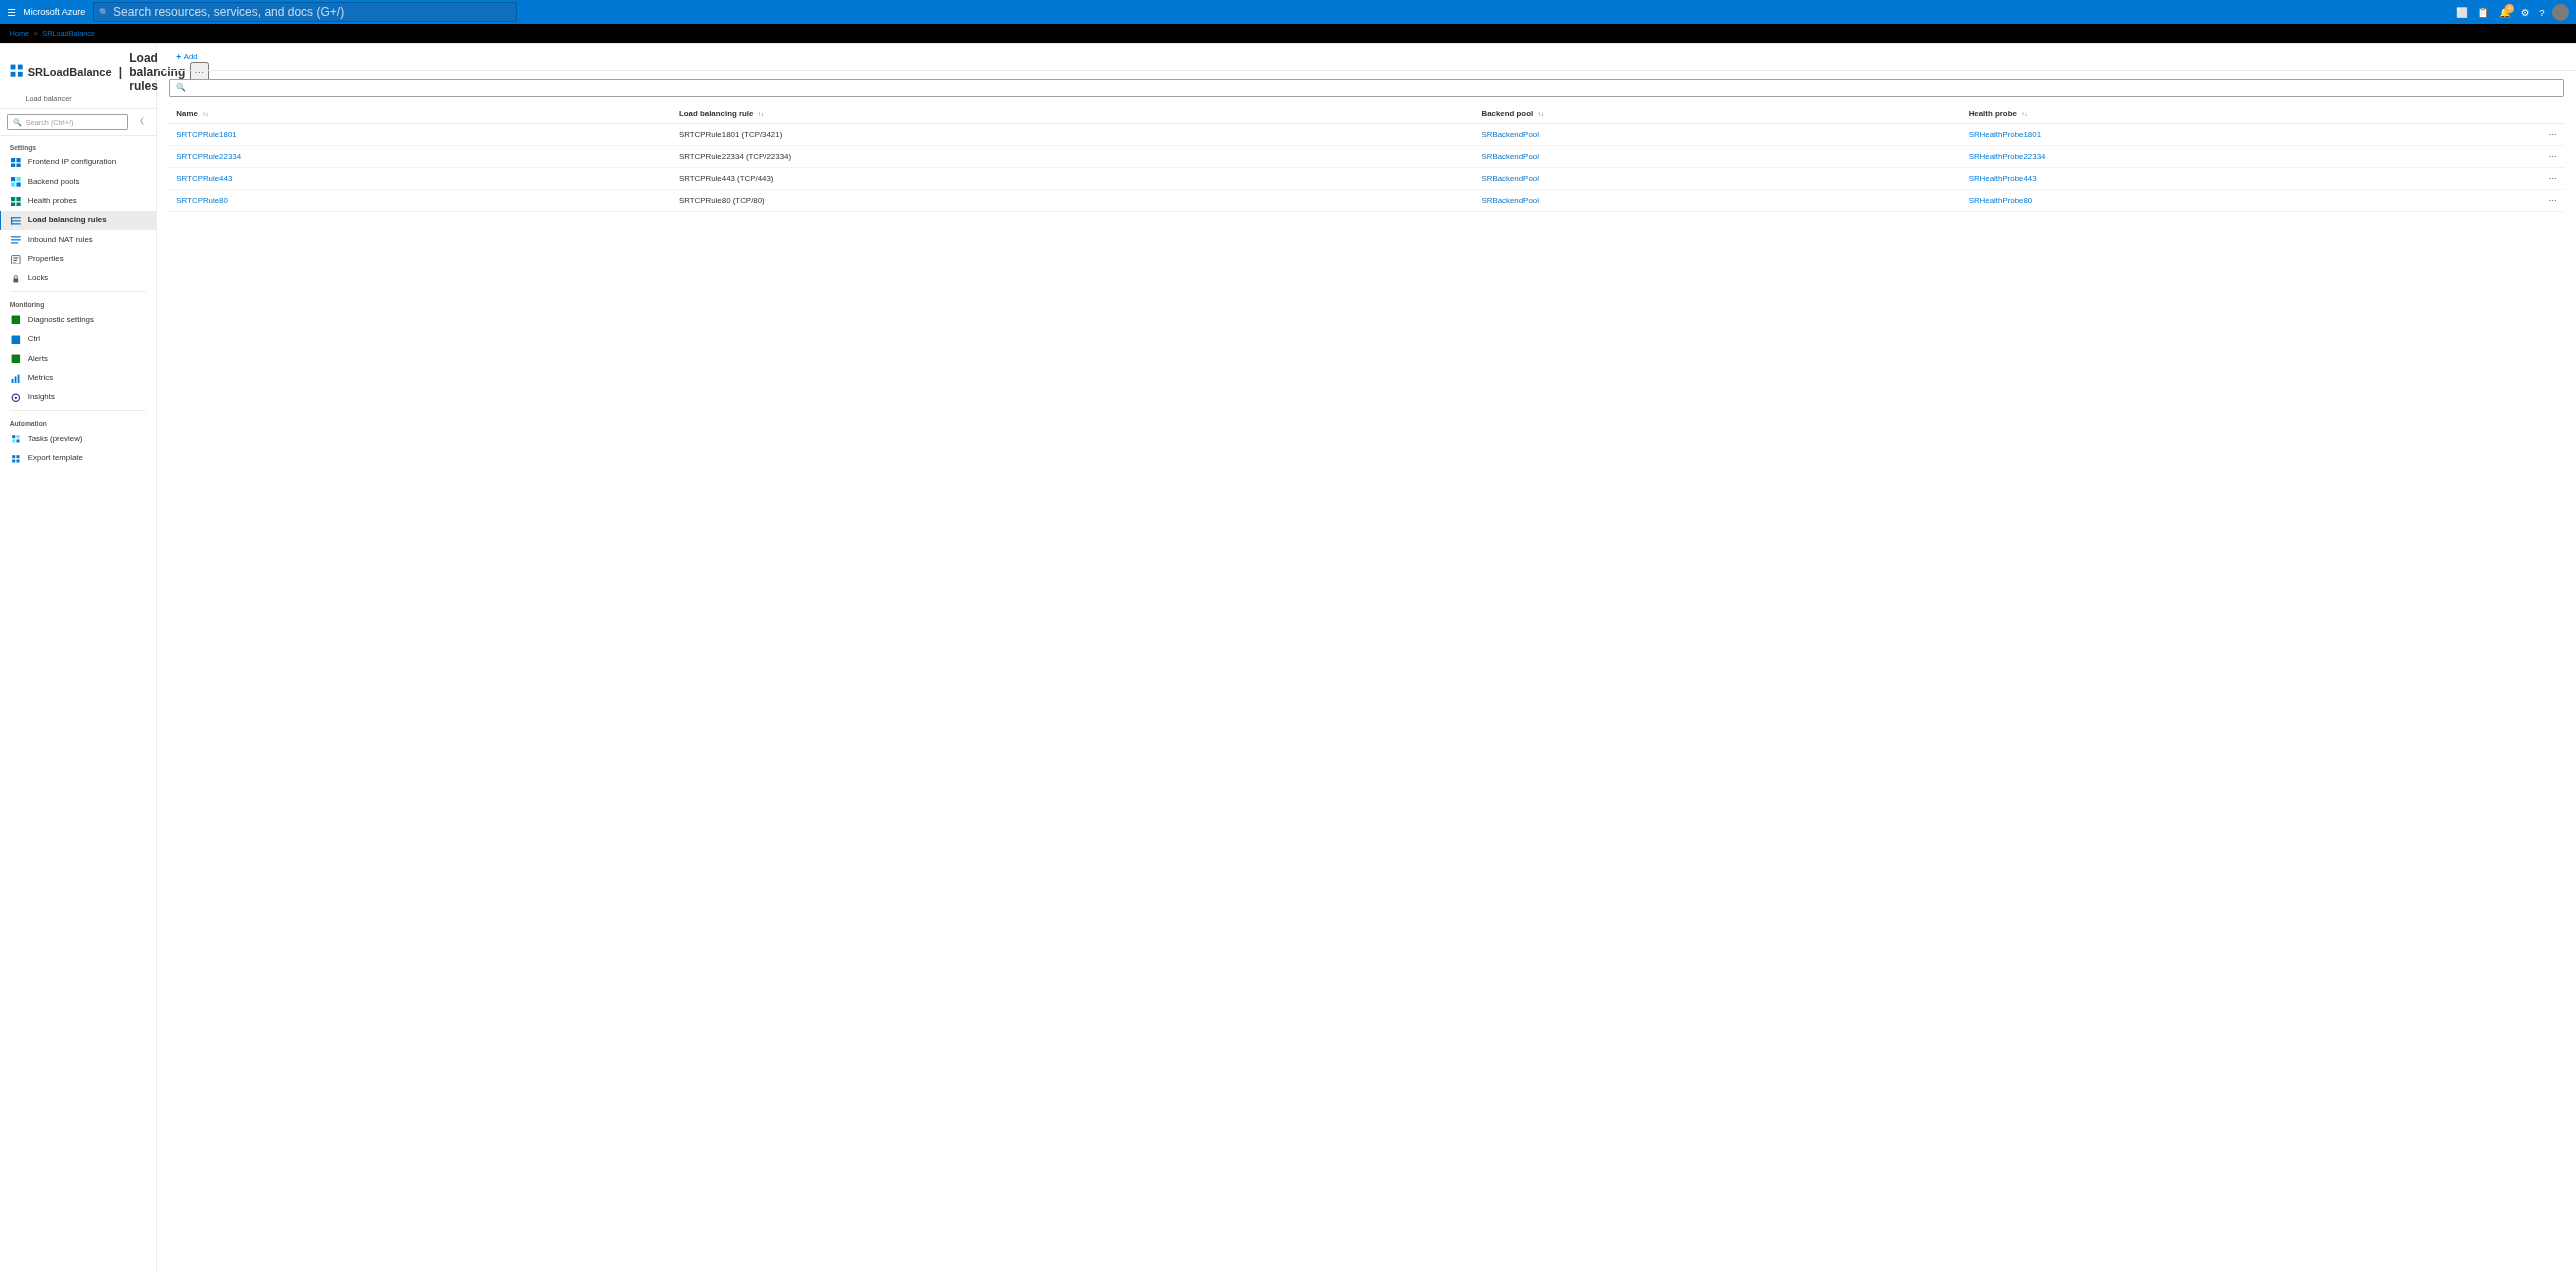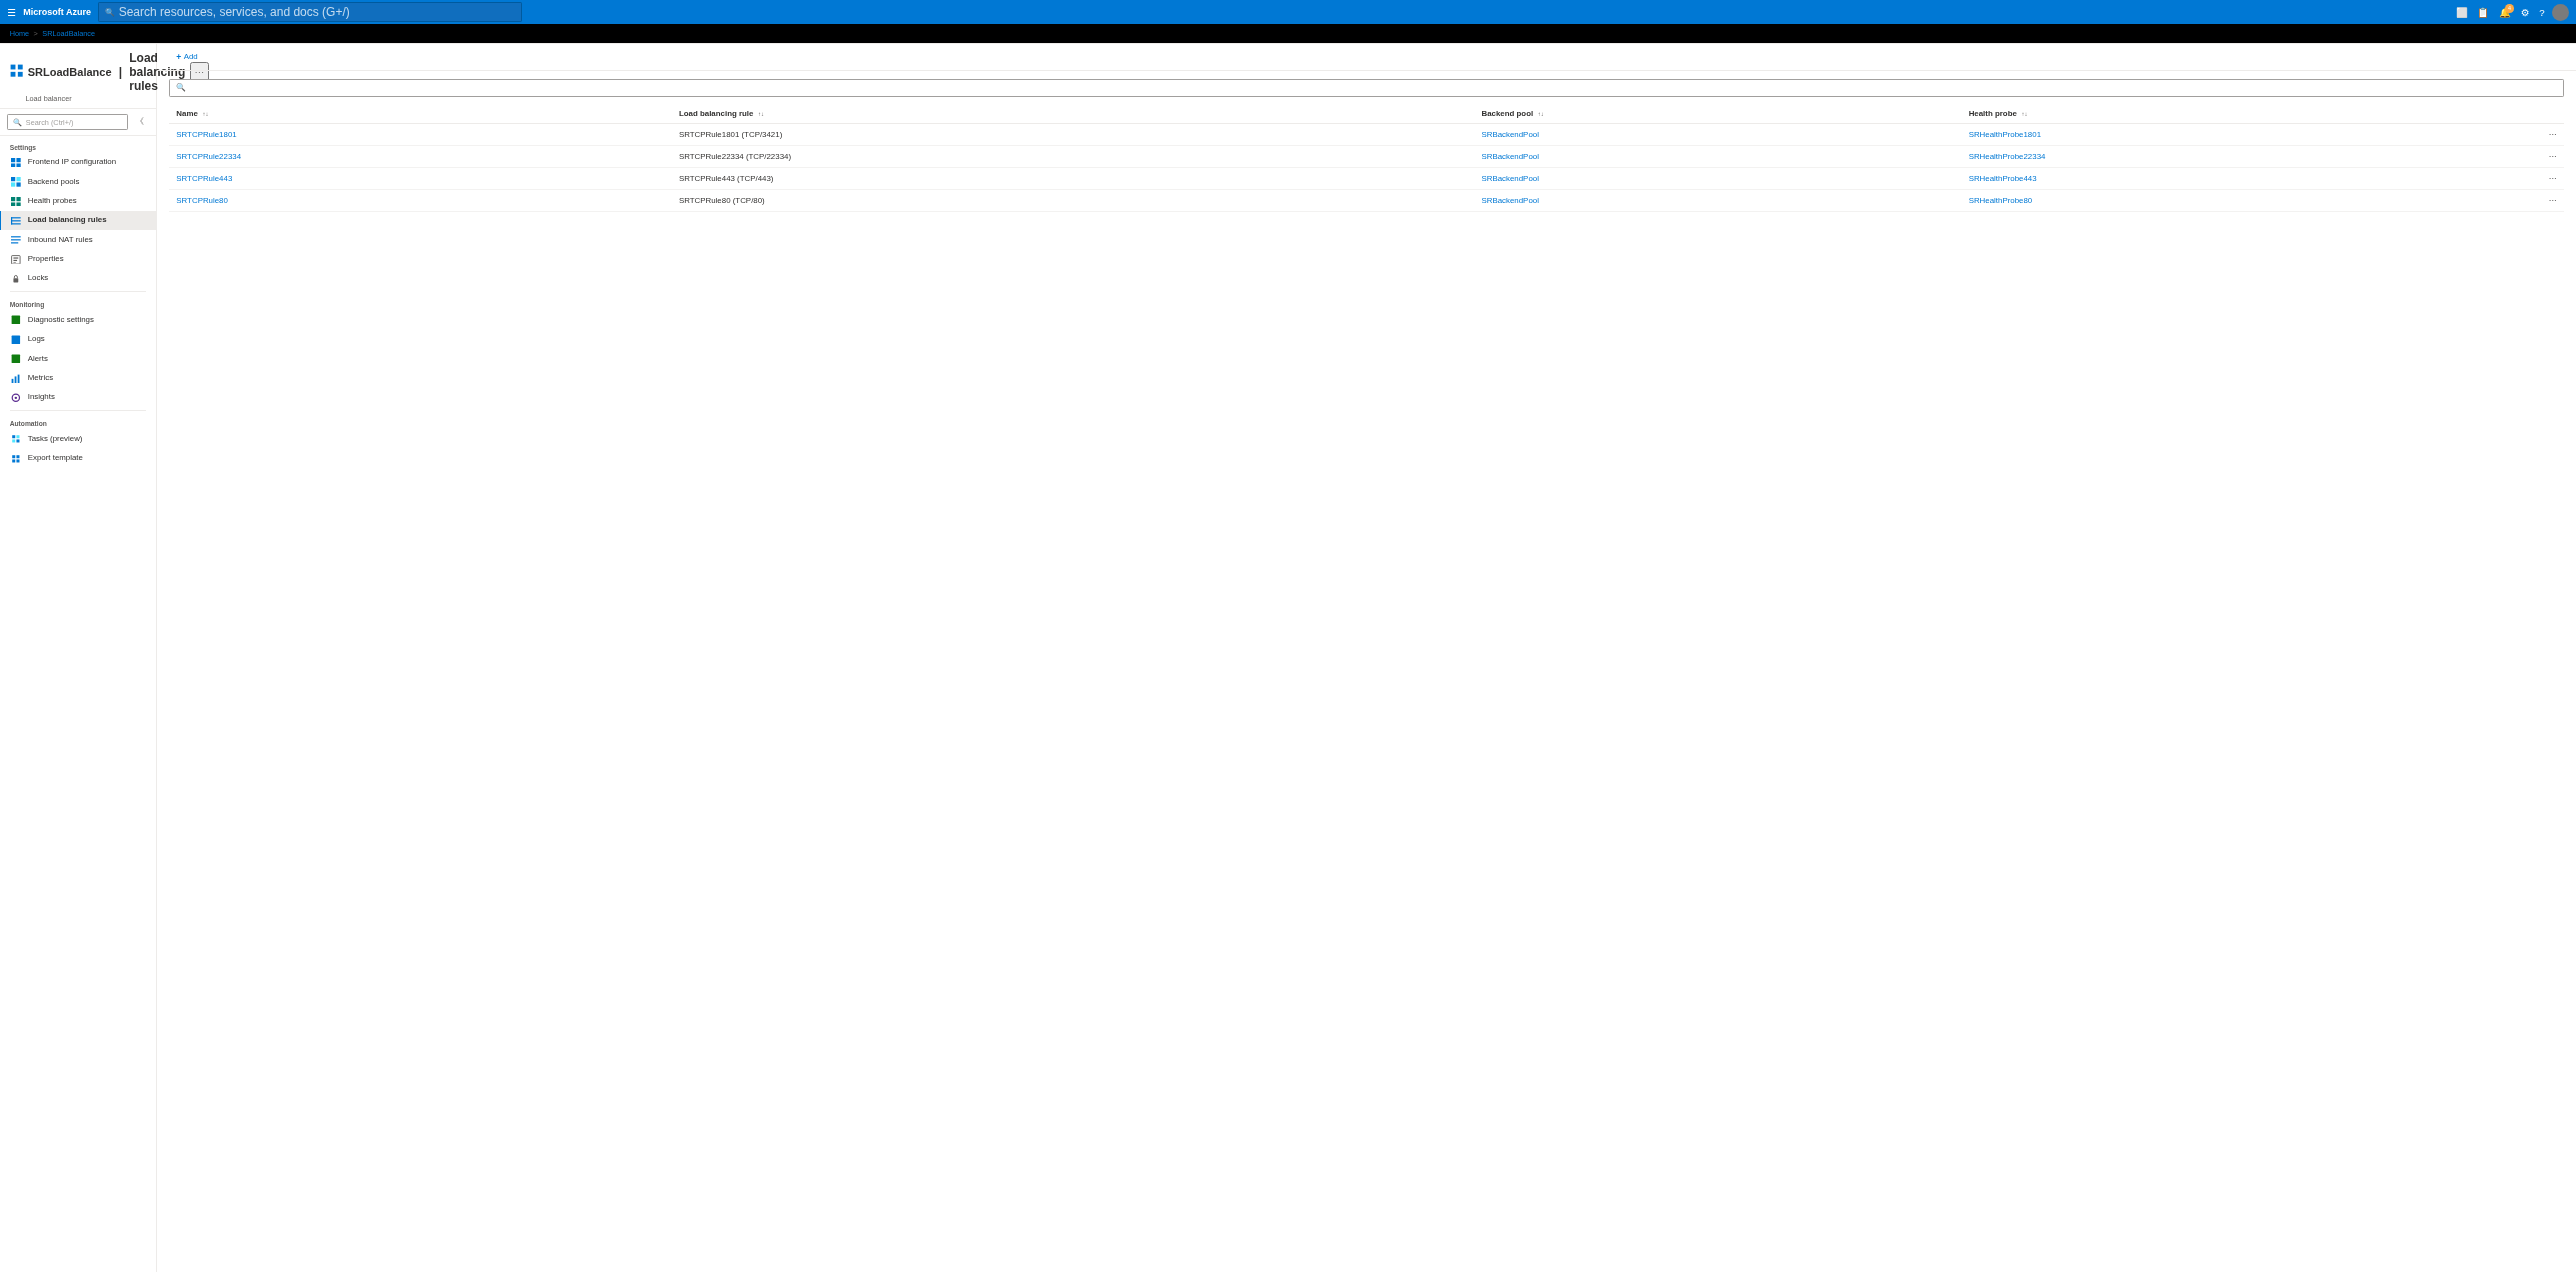--- a/index.html
+++ b/index.html
@@ -9,21 +9,21 @@
     .navbar {
       display: flex;
       align-items: center;
       background: #0078d4;
       height: 24px;
       padding: 0 7.3px;
       gap: 7.3px;
       flex-shrink: 0;
     }
     .navbar-hamburger { color: white; font-size: 9.7px; cursor: pointer; }
-    .navbar-brand { color: white; font-weight: 700; font-size: 9px; white-space: nowrap; }
+    .navbar-brand { color: white; font-weight: 400; font-size: 9px; white-space: nowrap; }
     .navbar-search {
       flex: 1;
       display: flex;
       align-items: center;
       background: #106ebe;
       border: 0.6px solid #005a9e;
       border-radius: 1.2px;
       padding: 2.4px 6px;
       gap: 3.6px;
       max-width: 424px;
@@ -341,21 +341,21 @@
           </div>
           <span>Diagnostic settings</span>
         </div>
 
         <div class="nav-item">
           <div class="nav-item-icon">
             <svg width="9.7" height="9.7" viewBox="0 0 16 16">
                 <rect x="1" y="1" width="14" height="14" rx="1" fill="#0078d4"></rect>
               </svg>
           </div>
-          <span>Logs</span>
+          <span>Ctrl</span>
         </div>
 
         <div class="nav-item">
           <div class="nav-item-icon">
             <svg width="9.7" height="9.7" viewBox="0 0 16 16">
                 <rect x="1" y="1" width="14" height="14" rx="1" fill="#107c10"></rect>
               </svg>
           </div>
           <span>Alerts</span>
         </div>

